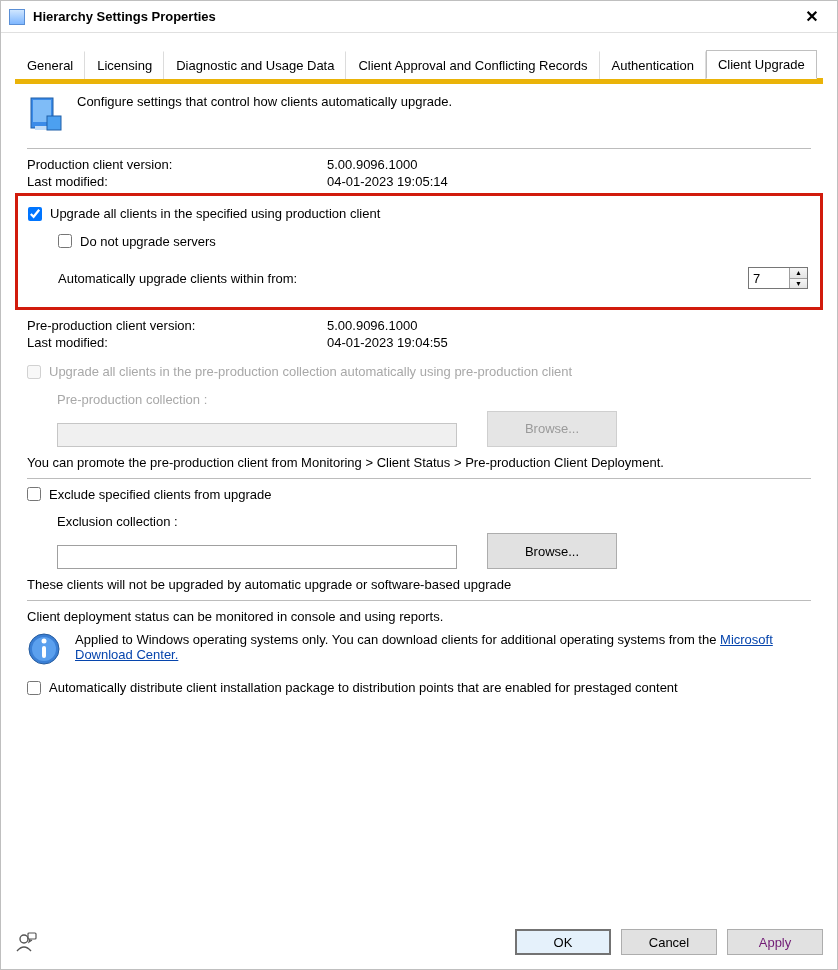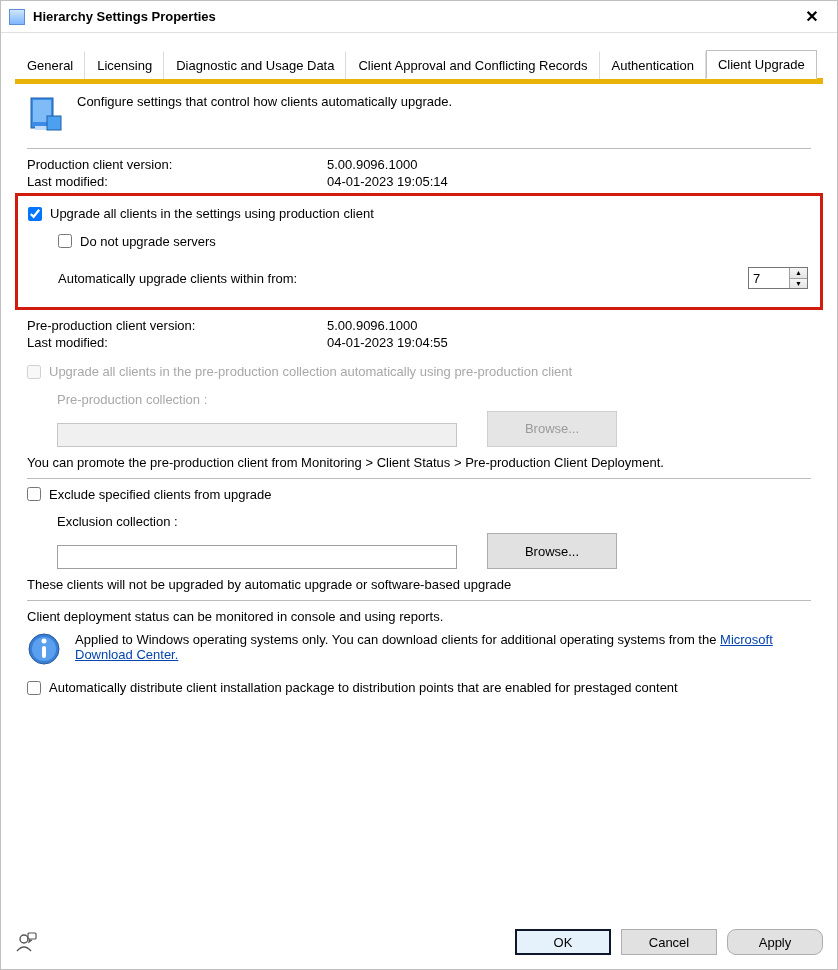--- a/index.html
+++ b/index.html
@@ -220,24 +220,24 @@
   button.dlg {
     width: 96px;
     height: 26px;
     border: 1px solid #adadad;
     background: #e1e1e1;
     font-family: inherit;
     font-size: 13px;
     cursor: pointer;
   }
   button.dlg.primary {
-    border: 2px solid #0f172a;
+    border: 2px solid #737373;
     background: #e5f1fb;
   }
-  button.dlg.disabled { color: #000000; cursor: default; border-radius: 9px; }
+  button.dlg.disabled { color: #701a75; cursor: default; }
 
   .disabled-area { color: #a8a8a8; }
 
 </style>
 </head>
 <body>
 
 <div class="window">
 
   <div class="titlebar">
@@ -278,21 +278,21 @@
         <div class="v">5.00.9096.1000</div>
       </div>
       <div class="kv">
         <div class="k">Last modified:</div>
         <div class="v">04-01-2023 19:05:14</div>
       </div>
 
       <div class="highlight-box">
         <label class="chk">
           <input type="checkbox" checked="" style="">
-          <span>Upgrade all clients in the settings using production client</span>
+          <span>Upgrade all clients in the specified using production client</span>
         </label>
         <div class="indent1">
           <label class="chk">
             <input type="checkbox" style="">
             <span>Do not upgrade servers</span>
           </label>
         </div>
         <div class="indent2">
           <span>Automatically upgrade clients within from:</span>
           <div class="spin-wrap">

